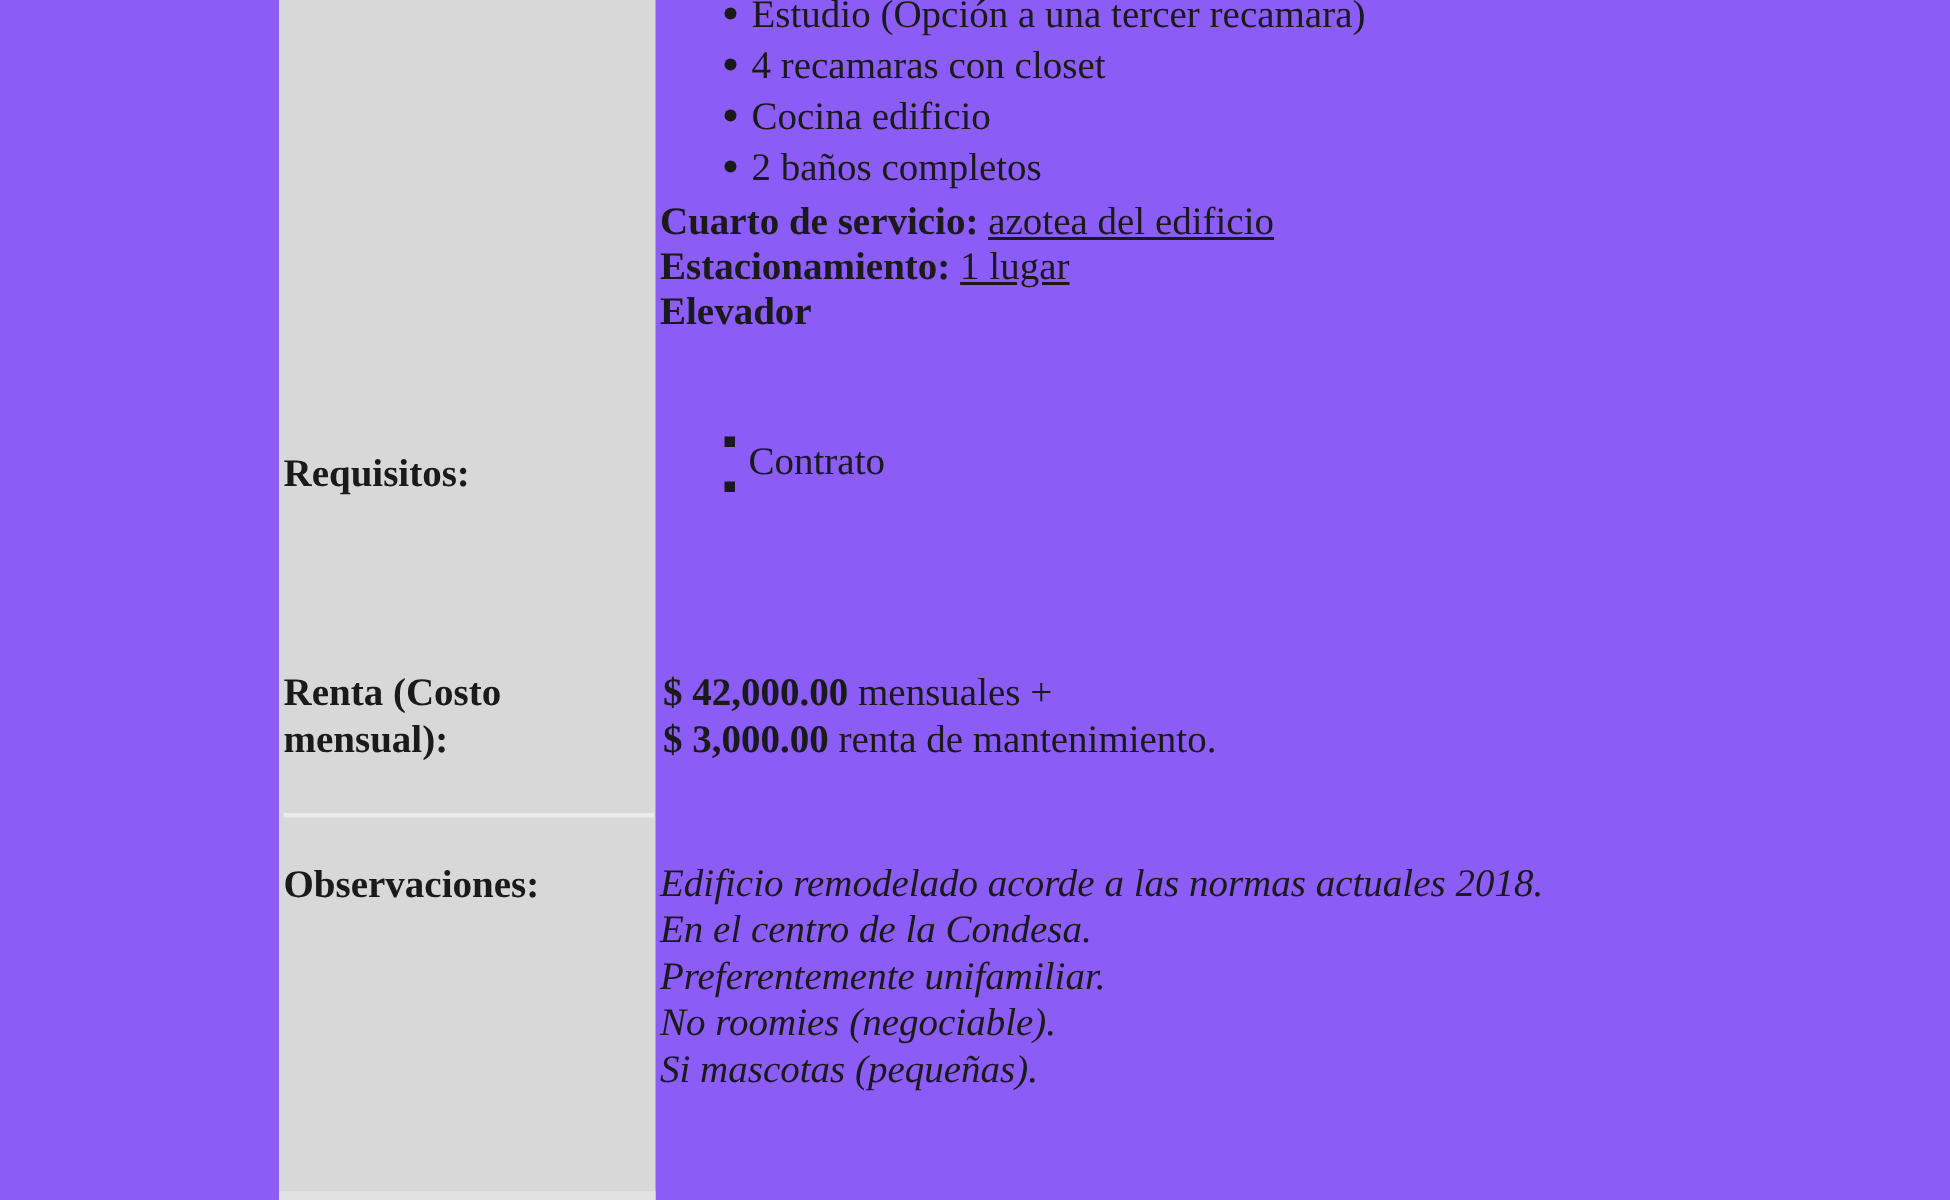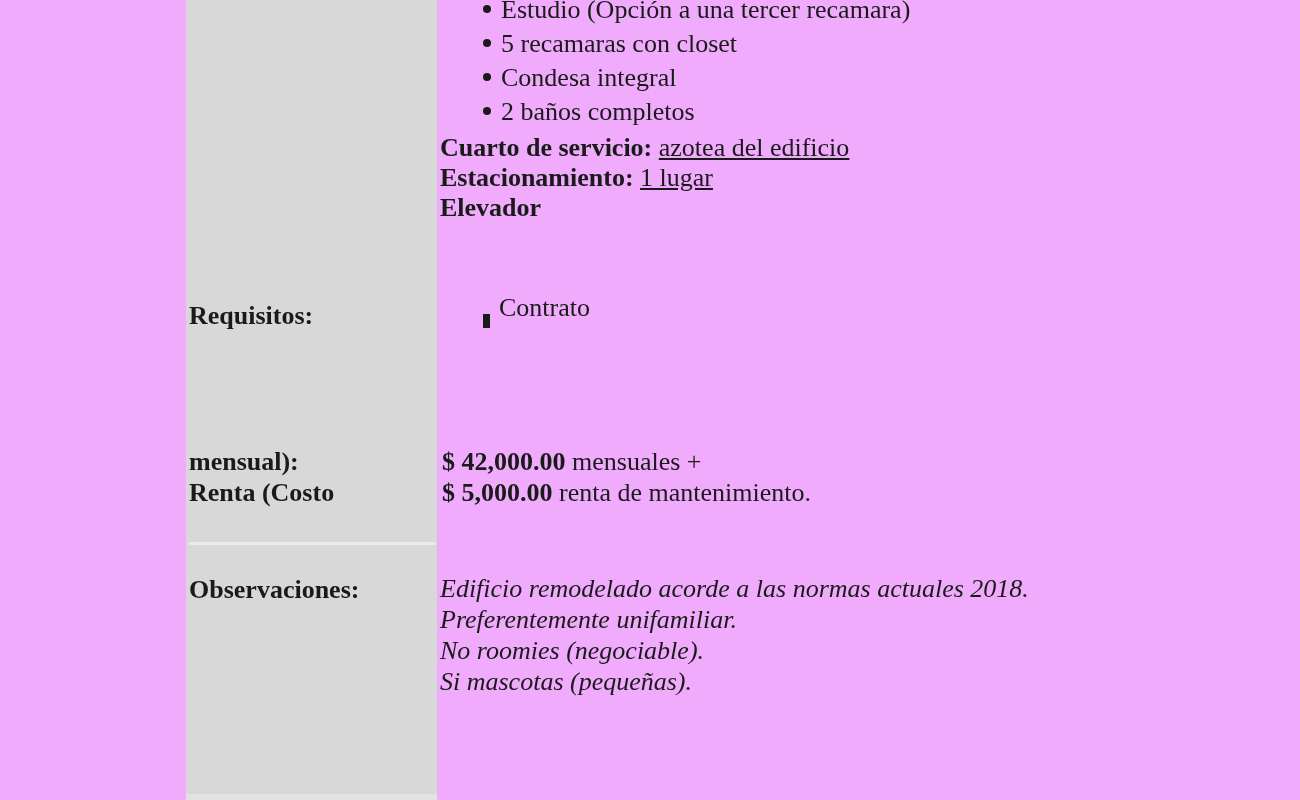--- a/index.html
+++ b/index.html
@@ -1,20 +1,20 @@
 <!DOCTYPE html>
 <html><head>
 <meta charset="utf-8">
 <style>
   html, body { margin: 0; padding: 0; background: #ffffff; }
   #canvas {
     position: relative;
     width: 1300px;
     height: 800px;
-    background: #f0abfc;
+    background: #8b5cf6;
     overflow: hidden;
     font-family: "Liberation Serif", "DejaVu Serif", serif;
     color: #1a1a1a;
   }
   .shade-col {
     position: absolute;
     left: 186px; top: 0;
     width: 251px; height: 800px;
     background: #d8d8d8;
   }
@@ -59,21 +59,21 @@
   .label-cell { font-size: 26px; font-weight: 700; line-height: 31px; }
   .requisitos-label { left: 189px; top: 300px; }
   .renta-label { left: 189px; top: 446px; }
   .observaciones-label { left: 189px; top: 574px; }
 
   
   .requisitos-list {
     left: 483px; top: 293px;
     font-size: 26px; line-height: 30px;
   }
-  .requisito-item { display: flex; align-items: flex-end; }
+  .requisito-item { display: flex; align-items: flex-start; }
   .square-bullet {
     flex: 0 0 auto;
     width: 7px; height: 7px;
     background: #1a1a1a;
     margin-right: 9px;
     position: relative; top: -2px;
   }
 
   
   .renta-block {
@@ -98,25 +98,25 @@
   <div class="row-divider"></div>
   <div class="bottom-strip"></div>
 
   <div class="abs feature-list">
     <div class="feature-item">
       <span class="dot-bullet"></span>
       <span>Estudio (Opción a una tercer recamara)</span>
     </div>
     <div class="feature-item">
       <span class="dot-bullet"></span>
-      <span>5 recamaras con closet</span>
+      <span>4 recamaras con closet</span>
     </div>
     <div class="feature-item">
       <span class="dot-bullet"></span>
-      <span>Condesa integral</span>
+      <span>Cocina edificio</span>
     </div>
     <div class="feature-item">
       <span class="dot-bullet"></span>
       <span>2 baños completos</span>
     </div>
   </div>
 
   <div class="abs detail-block">
     <div class="detail-line">
       <span class="detail-label">Cuarto de servicio:</span><span class="detail-value">azotea del edificio</span>
@@ -134,33 +134,34 @@
     <div class="requisito-item">
       <span class="square-bullet"></span>
       <span>Contrato</span>
     </div>
     <div class="requisito-item">
       <span class="square-bullet"></span>
     </div>
   </div>
 
   <div class="abs label-cell renta-label">
+    <div>Renta (Costo</div>
     <div>mensual):</div>
-    <div>Renta (Costo</div>
   </div>
   <div class="abs renta-block">
     <div class="renta-line">
       <span class="renta-amount">$ 42,000.00</span><span class="renta-text">mensuales +</span>
     </div>
     <div class="renta-line">
-      <span class="renta-amount">$ 5,000.00</span><span class="renta-text">renta de mantenimiento.</span>
+      <span class="renta-amount">$ 3,000.00</span><span class="renta-text">renta de mantenimiento.</span>
     </div>
   </div>
 
   <div class="abs label-cell observaciones-label">Observaciones:</div>
   <div class="abs observaciones-block">
     <div>Edificio remodelado acorde a las normas actuales 2018.</div>
+    <div>En el centro de la Condesa.</div>
     <div>Preferentemente unifamiliar.</div>
     <div>No roomies (negociable).</div>
     <div>Si mascotas (pequeñas).</div>
   </div>
 
 </div>
 
 </body></html>

